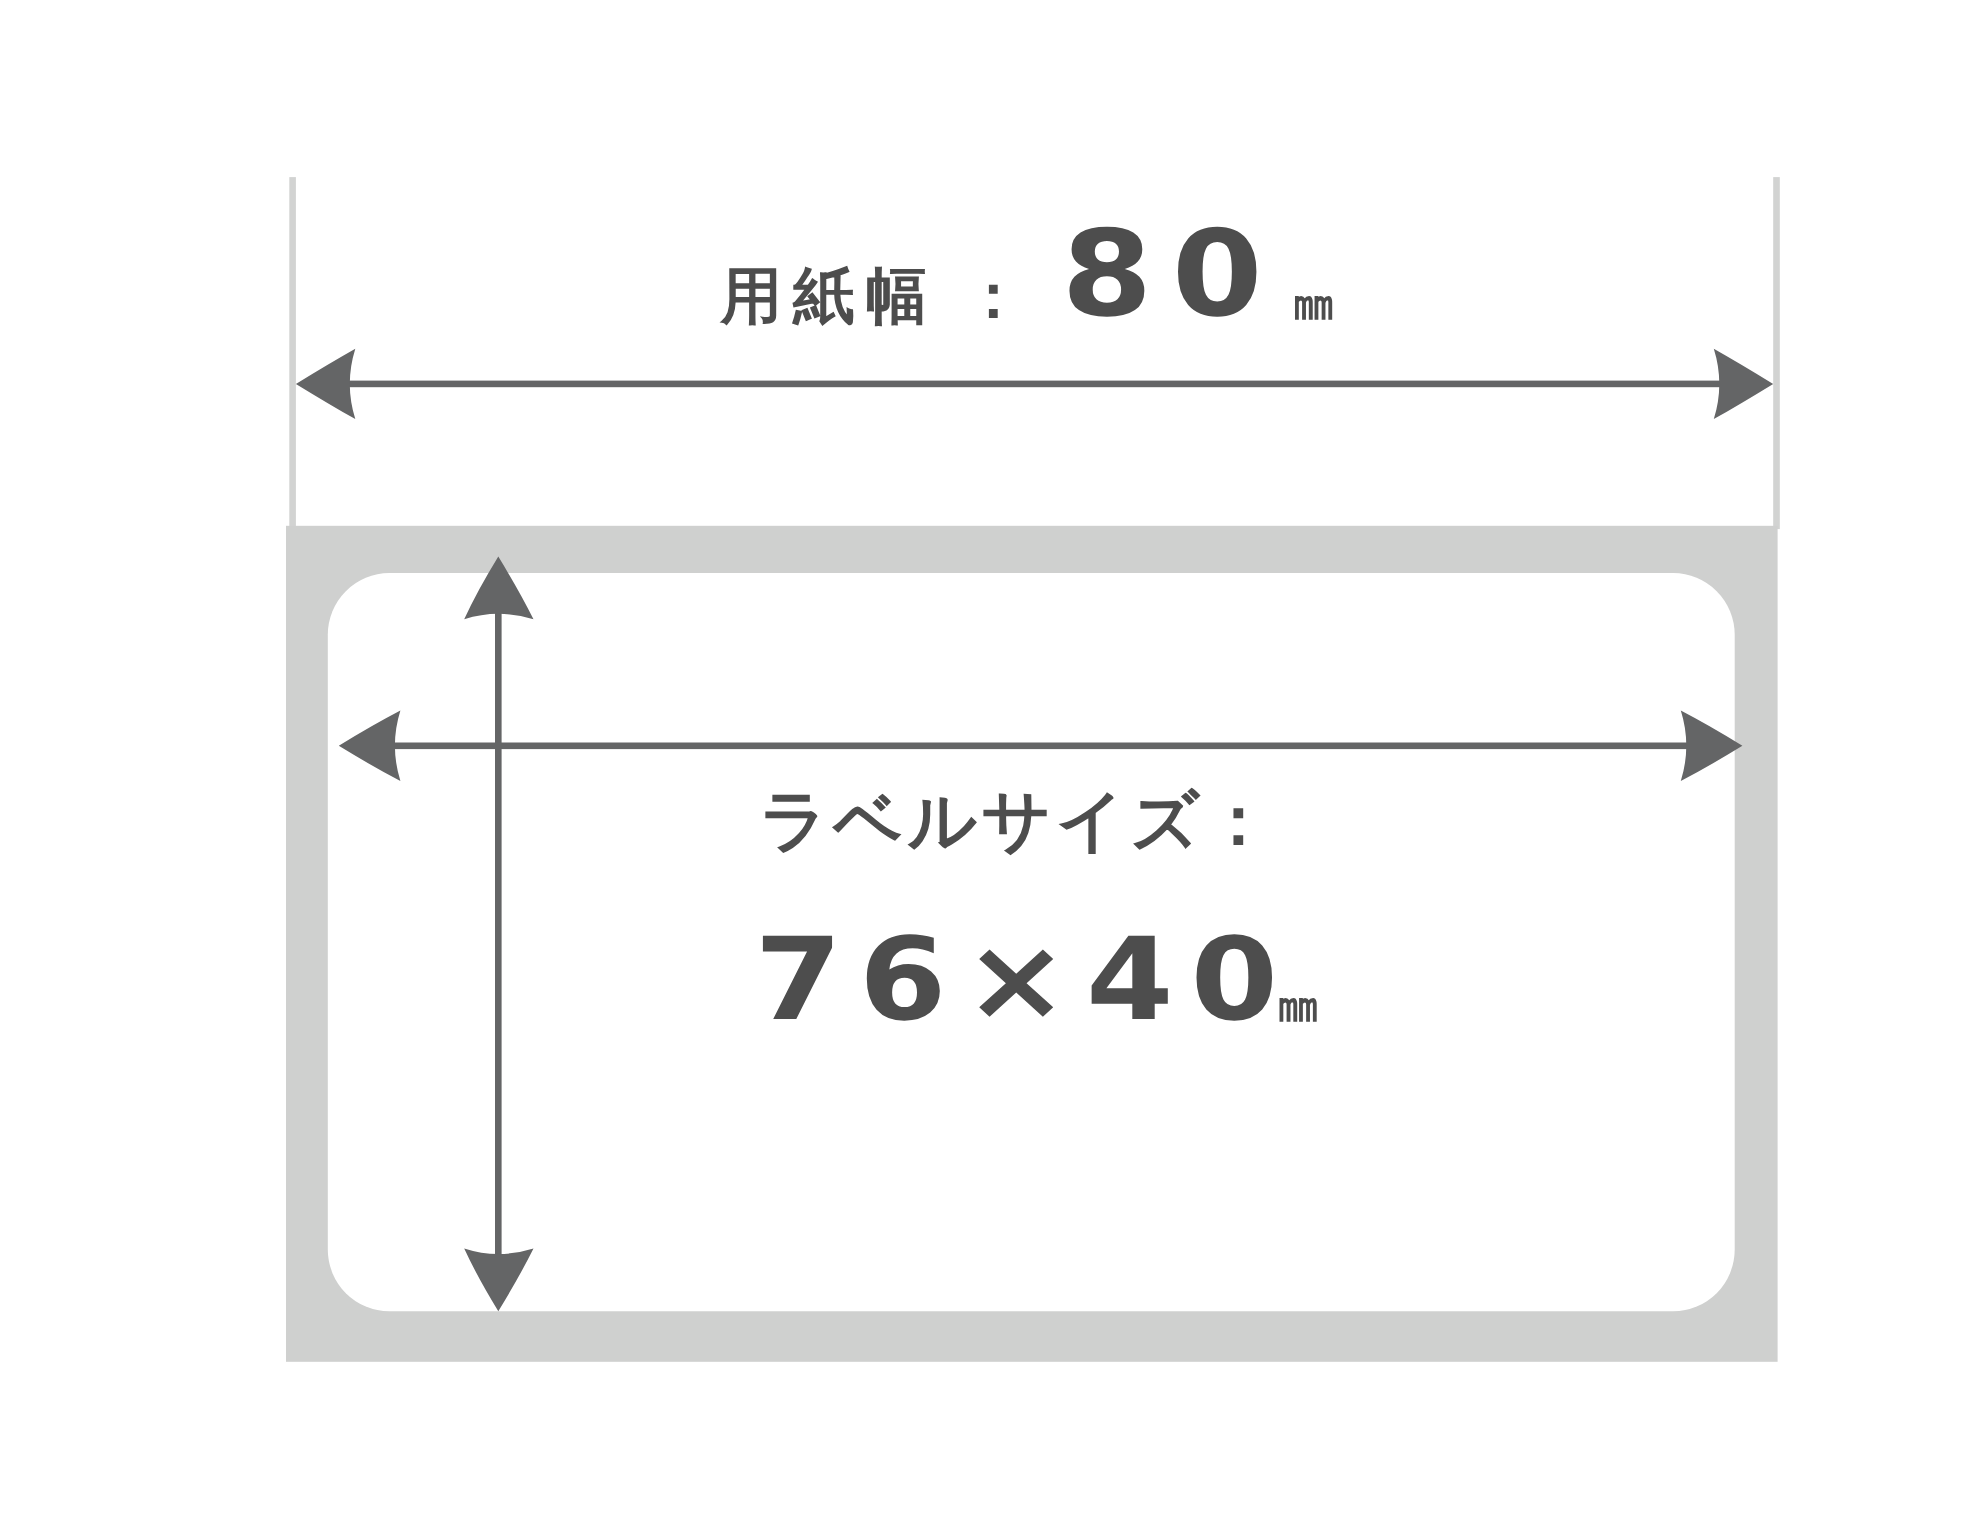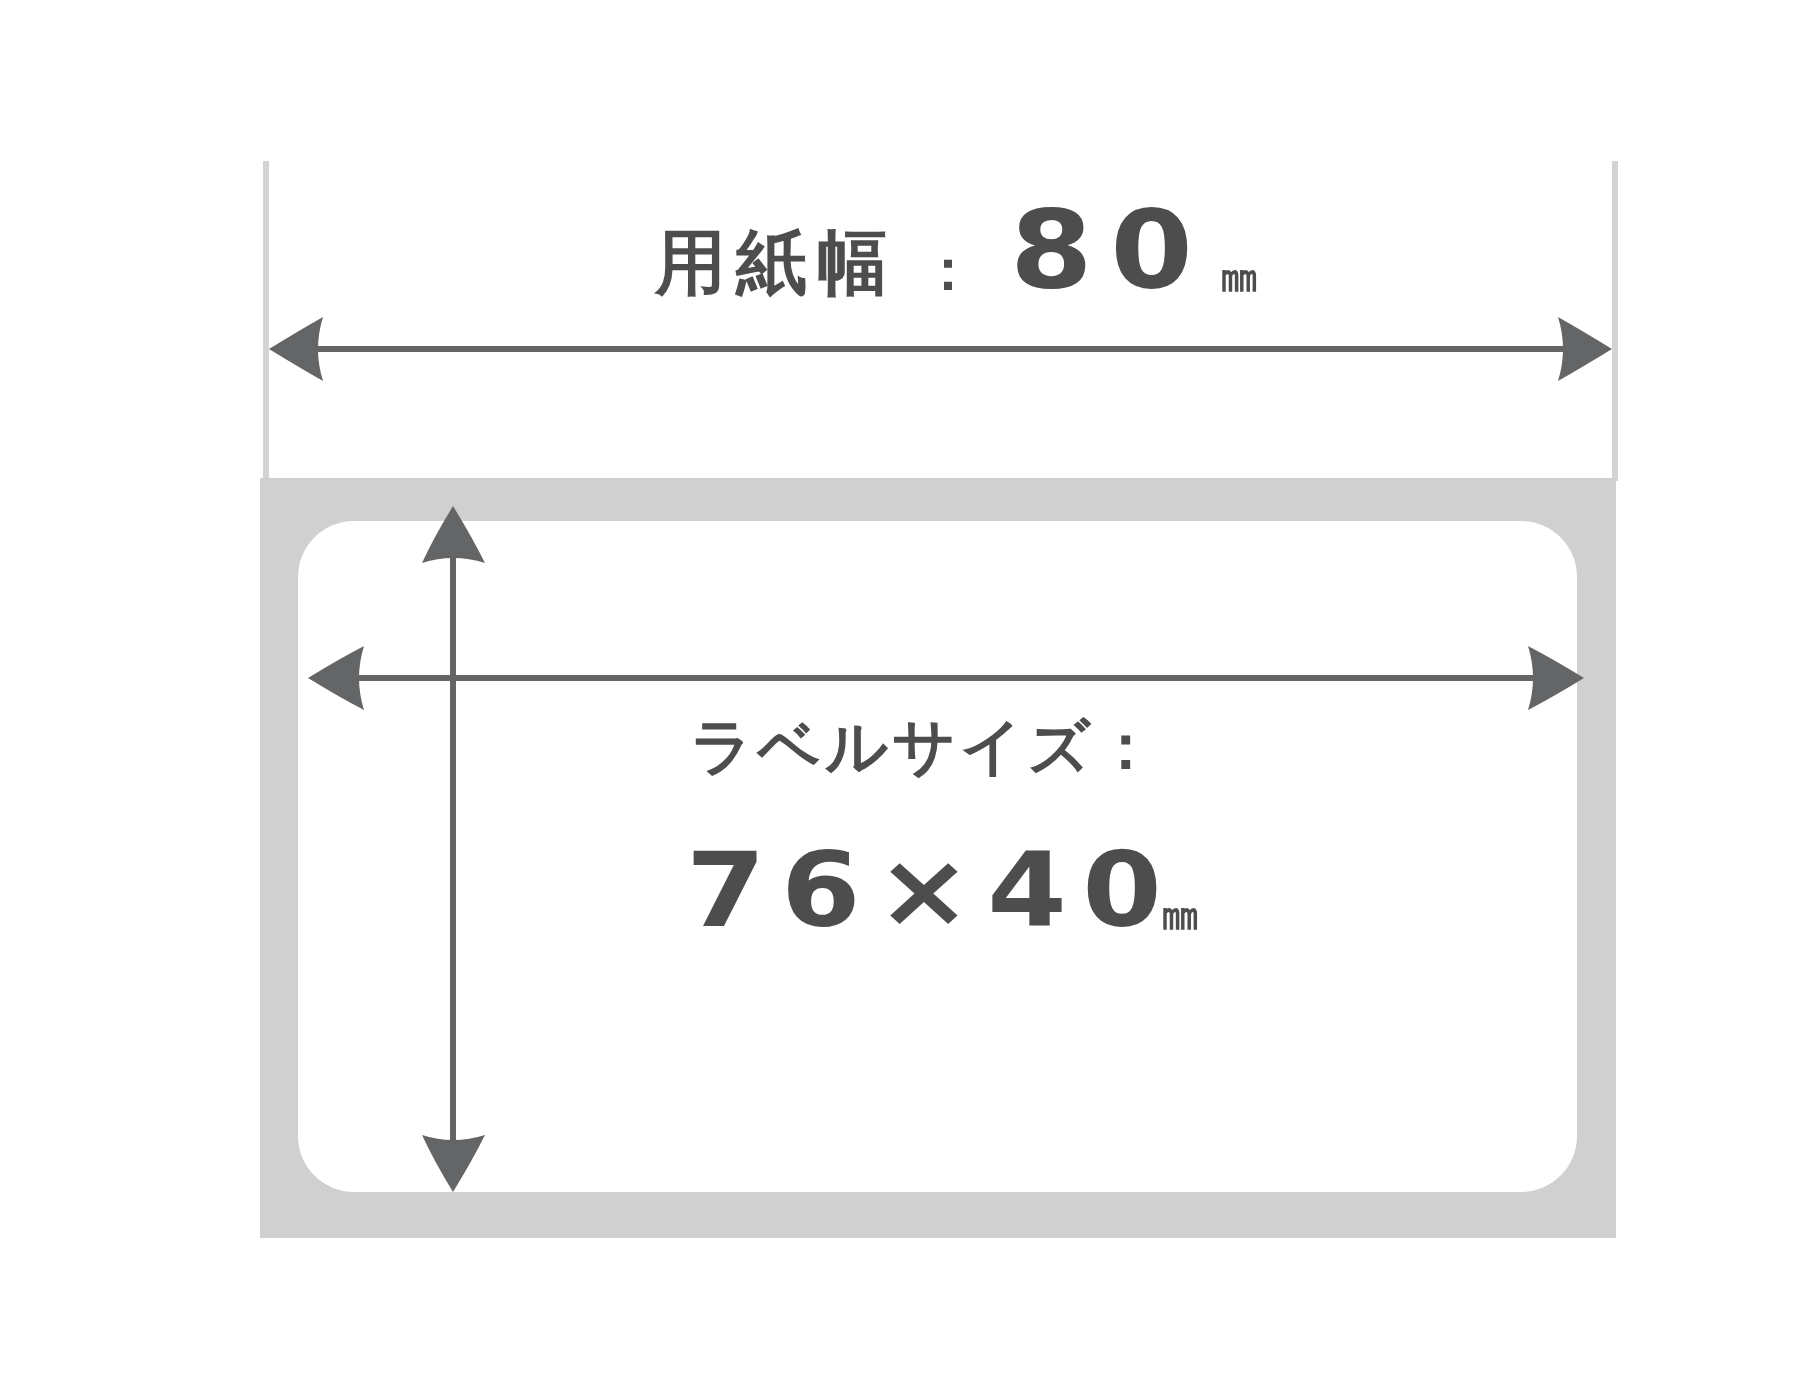--- a/index.html
+++ b/index.html
@@ -1,21 +1,21 @@
 <!DOCTYPE html>
 <html><head>
 <meta charset="utf-8">
 <style>
   html, body { margin:0; padding:0; background:#ffffff; }
   body { width:1800px; height:1400px; position:relative; overflow:hidden;
          font-family:"DejaVu Sans", "Liberation Sans", sans-serif; }
   svg.diagram { position:absolute; left:0; top:0; }
   .txt { position:absolute; color:#4d4d4d; font-weight:bold; white-space:nowrap; line-height:1; }
   .paper-title { left:655px; top:208px; height:90px; display:flex; align-items:flex-end; }
-  .kanji { font-size:71px; letter-spacing:10px; }
+  .kanji { font-size:56px; letter-spacing:10px;font-family:Liberation Serif, serif; }
   .colon { font-size:56px; margin:0 34px 0 22px; }
   .bignum { font-size:108px; letter-spacing:16px; font-family:"DejaVu Sans", sans-serif; transform:scaleX(1.1); transform-origin:left bottom; display:inline-block; margin-bottom:-6px; }
   .unit { font-size:48px; margin-left:28px; transform:scaleX(0.8); transform-origin:left bottom; display:inline-block; }
   .label-title { left:690px; top:716px; font-size:62px; letter-spacing:4px;font-family:Liberation Serif, serif; }
   .label-size { left:686px; top:840px; height:96px; display:flex; align-items:flex-end; }
   .label-size .bignum { font-size:104px; letter-spacing:14px; }
 </style>
 </head>
 <body>
 

